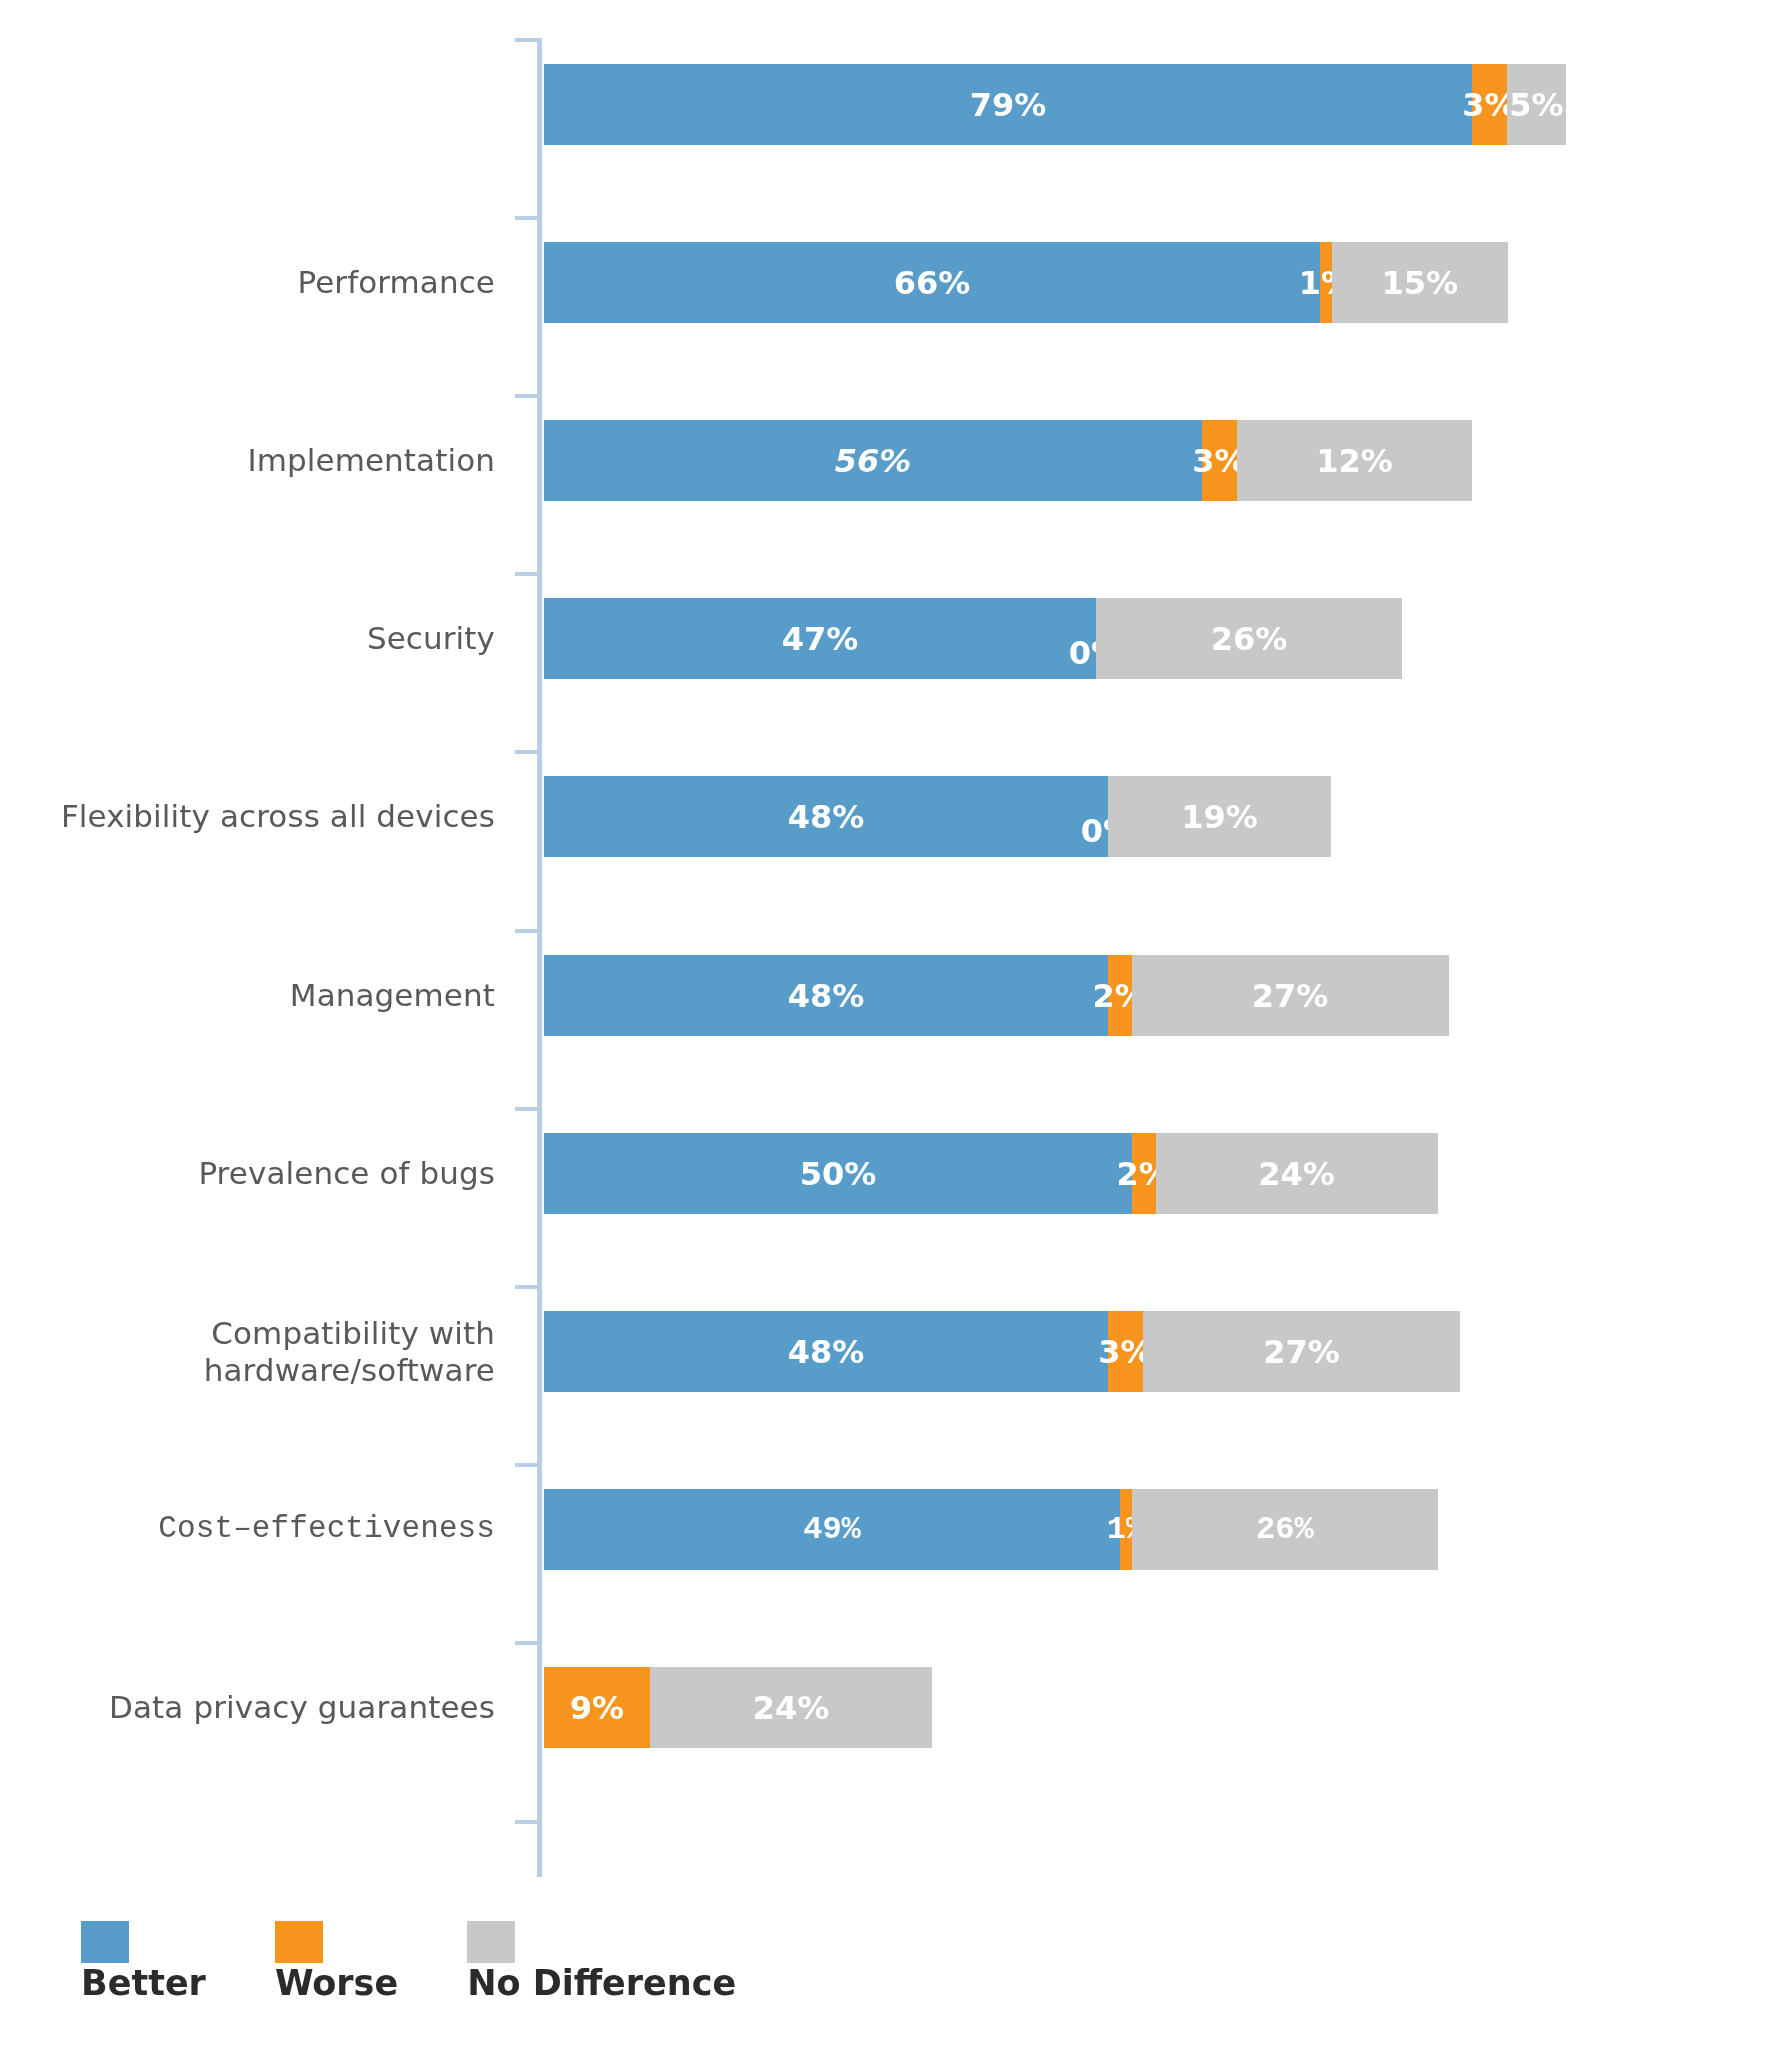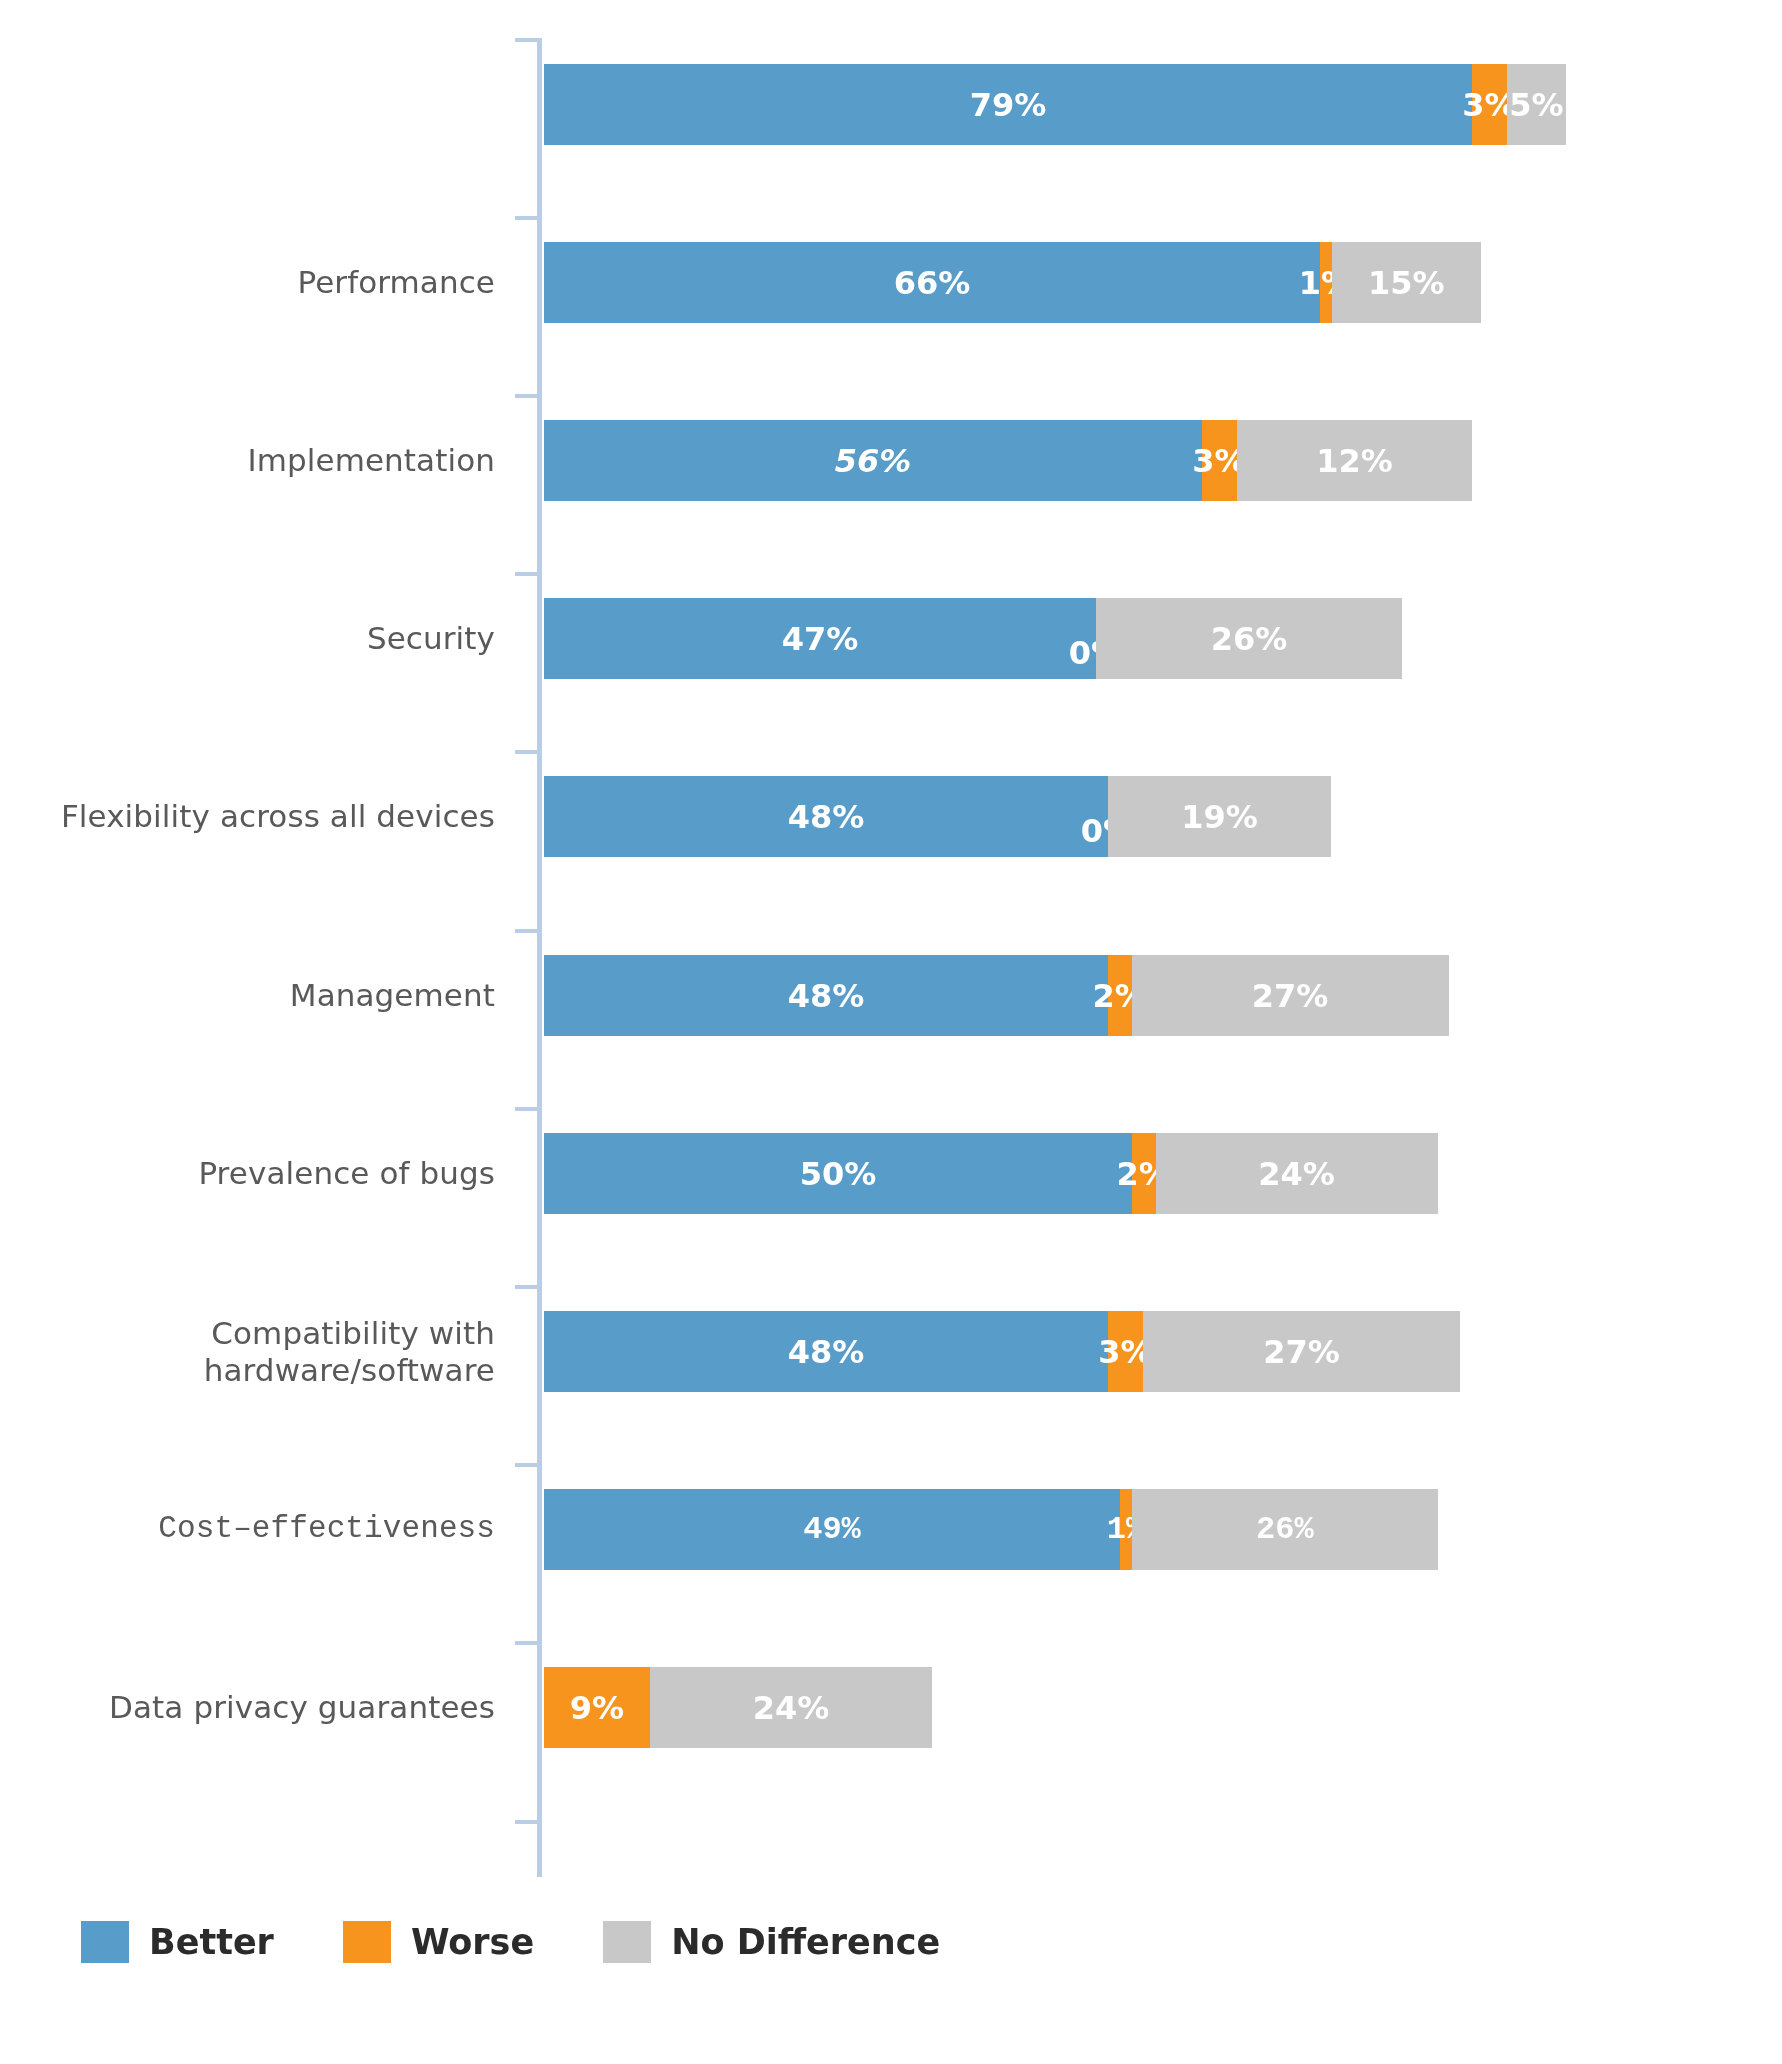--- a/index.html
+++ b/index.html
@@ -127,22 +127,22 @@
   #legend {
     position: absolute;
     left: 81px;
     top: 1921px;
     display: flex;
     flex-direction: row;
     align-items: center;
   }
   .legend-item {
     display: flex;
-    flex-direction: row;
-    align-items: center;
+    flex-direction: column;
+    align-items: flex-start;
     margin-right: 69px;
   }
   .legend-swatch {
     width: 48px;
     height: 42px;
     margin-right: 20px;
     flex: 0 0 auto;
   }
   .legend-text {
     font-family: "DejaVu Sans", sans-serif;
@@ -186,21 +186,21 @@
       </div>
       <div class="row" style="top: 228px;">
         <div class="cat-label">Performance</div>
         <div class="bars">
           <div class="seg better" style="width: 776px;">
             <div class="seg-label">66%</div>
           </div>
           <div class="seg worse narrow" style="width: 11.8px;">
             <div class="seg-label">1%</div>
           </div>
-          <div class="seg nodiff" style="width: 149px;">
+          <div class="seg nodiff" style="width: 176px;">
             <div class="seg-label">15%</div>
           </div>
         </div>
       </div>
       <div class="row" style="top: 406px;">
         <div class="cat-label">Implementation</div>
         <div class="bars">
           <div class="seg better" style="width: 658px; font-style: italic;">
             <div class="seg-label">56%</div>
           </div>

